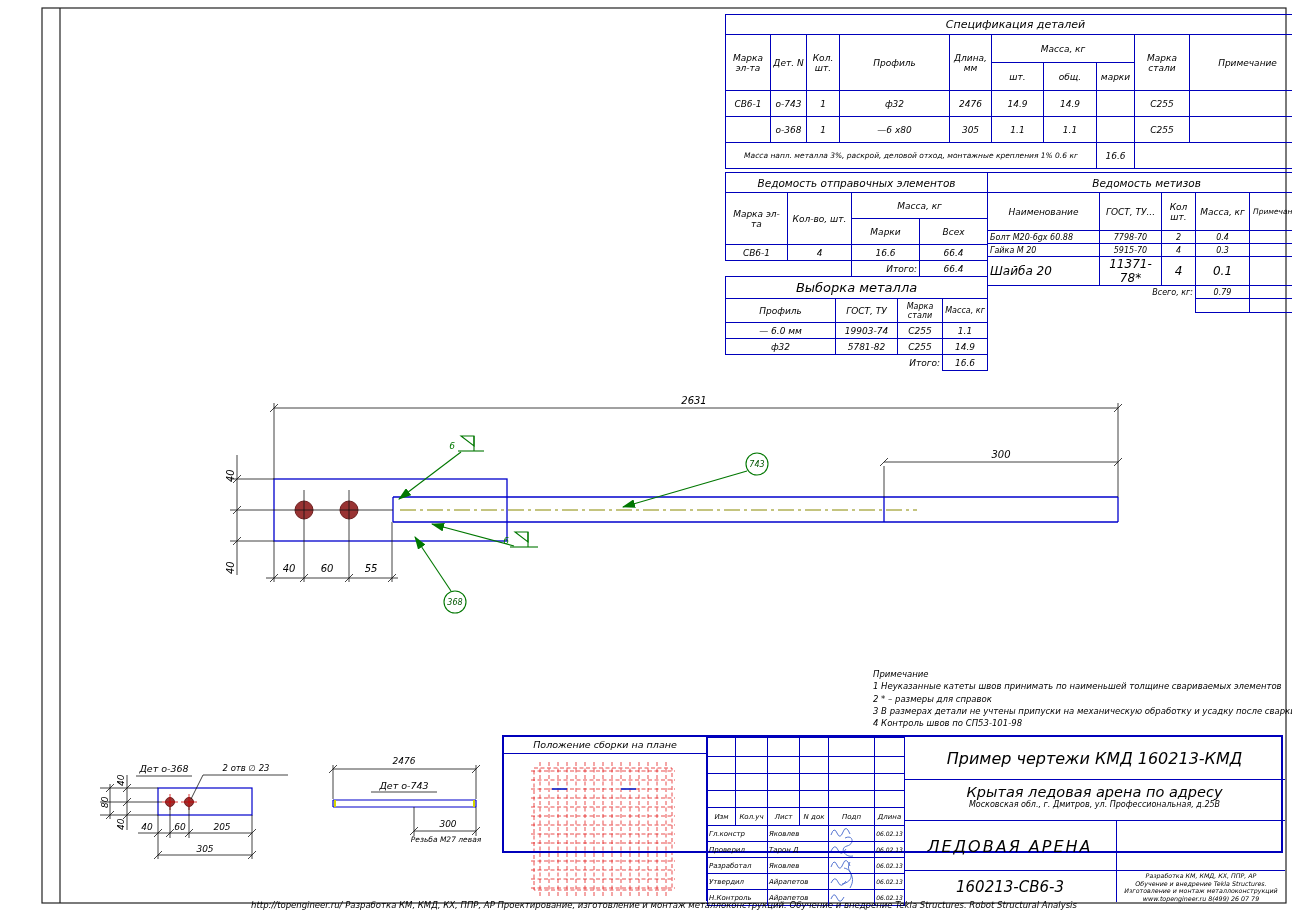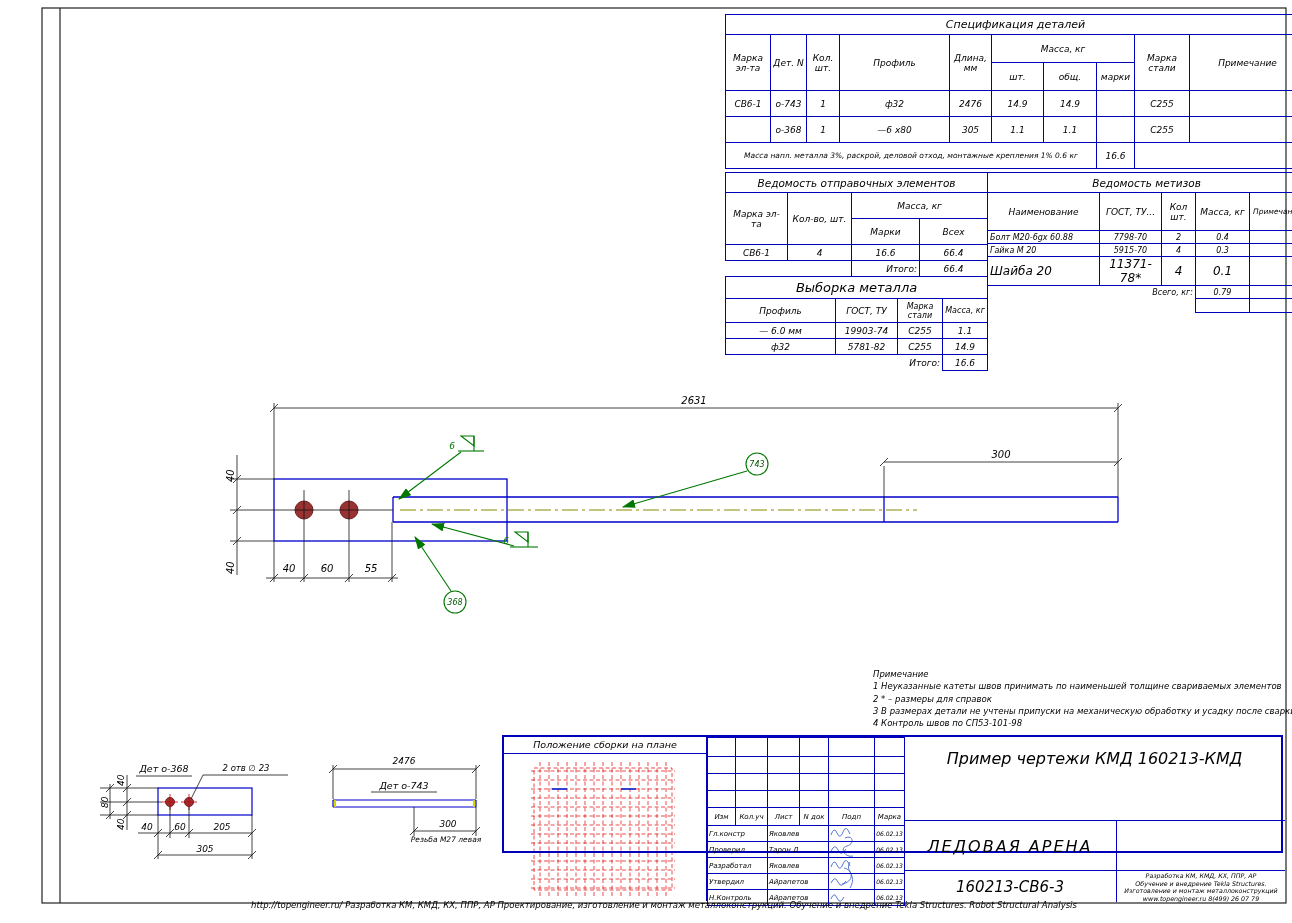--- a/index.html
+++ b/index.html
@@ -501,21 +501,21 @@
             <td></td>
             <td></td>
             <td></td>
           </tr>
       <tr style="height:18px">
         <td>Изм</td>
         <td>Кол.уч</td>
         <td>Лист</td>
         <td>N док</td>
         <td>Подп</td>
-        <td>Марка</td>
+        <td>Длина</td>
       </tr>
       <tr style="height:16px">
         <td colspan="2" class="ta-l">Гл.констр</td>
         <td colspan="2" class="ta-l">Яковлев</td>
         <td></td>
         <td style="font-size:6px">06.02.13</td>
       </tr>
       <tr style="height:16px">
         <td colspan="2" class="ta-l">Проверил</td>
         <td colspan="2" class="ta-l">Тарон Д</td>
@@ -539,20 +539,24 @@
         <td colspan="2" class="ta-l">Айрапетов</td>
         <td></td>
         <td style="font-size:6px">06.02.13</td>
       </tr>
     </tbody>
       </table>
 
     <div class="cell" style="left:400px;top:0;width:381px;height:42px">
       <div class="big" style="font-size:16px">Пример чертежи КМД  160213-КМД</div>
     </div>
+    <div class="cell rrow" style="top:42px;height:41px">
+      <div style="text-align:center;font-size:14.5px;padding-top:4px">Крытая ледовая арена по адресу</div>
+      <div style="text-align:center;font-size:8px">Московская обл., г. Дмитров, ул. Профессиональная, д.25В</div>
+    </div>
     <div class="cell rrow" style="top:83px;height:50px">
       <div class="cell" style="left:0;top:0;width:213px;height:50px;border-right:1px solid #0000bb">
         <div class="big" style="font-size:16px;letter-spacing:2px">ЛЕДОВАЯ АРЕНА</div>
       </div>
     </div>
     <div class="cell rrow" style="top:133px;height:31px">
       <div class="cell" style="left:0;top:0;width:213px;height:31px;border-right:1px solid #0000bb">
         <div class="big" style="font-size:15px">160213-СВ6-3</div>
       </div>
       <div class="cell" style="left:213px;top:0;width:168px;height:31px;font-size:6.3px;line-height:7.6px;text-align:center;padding-top:1px">

